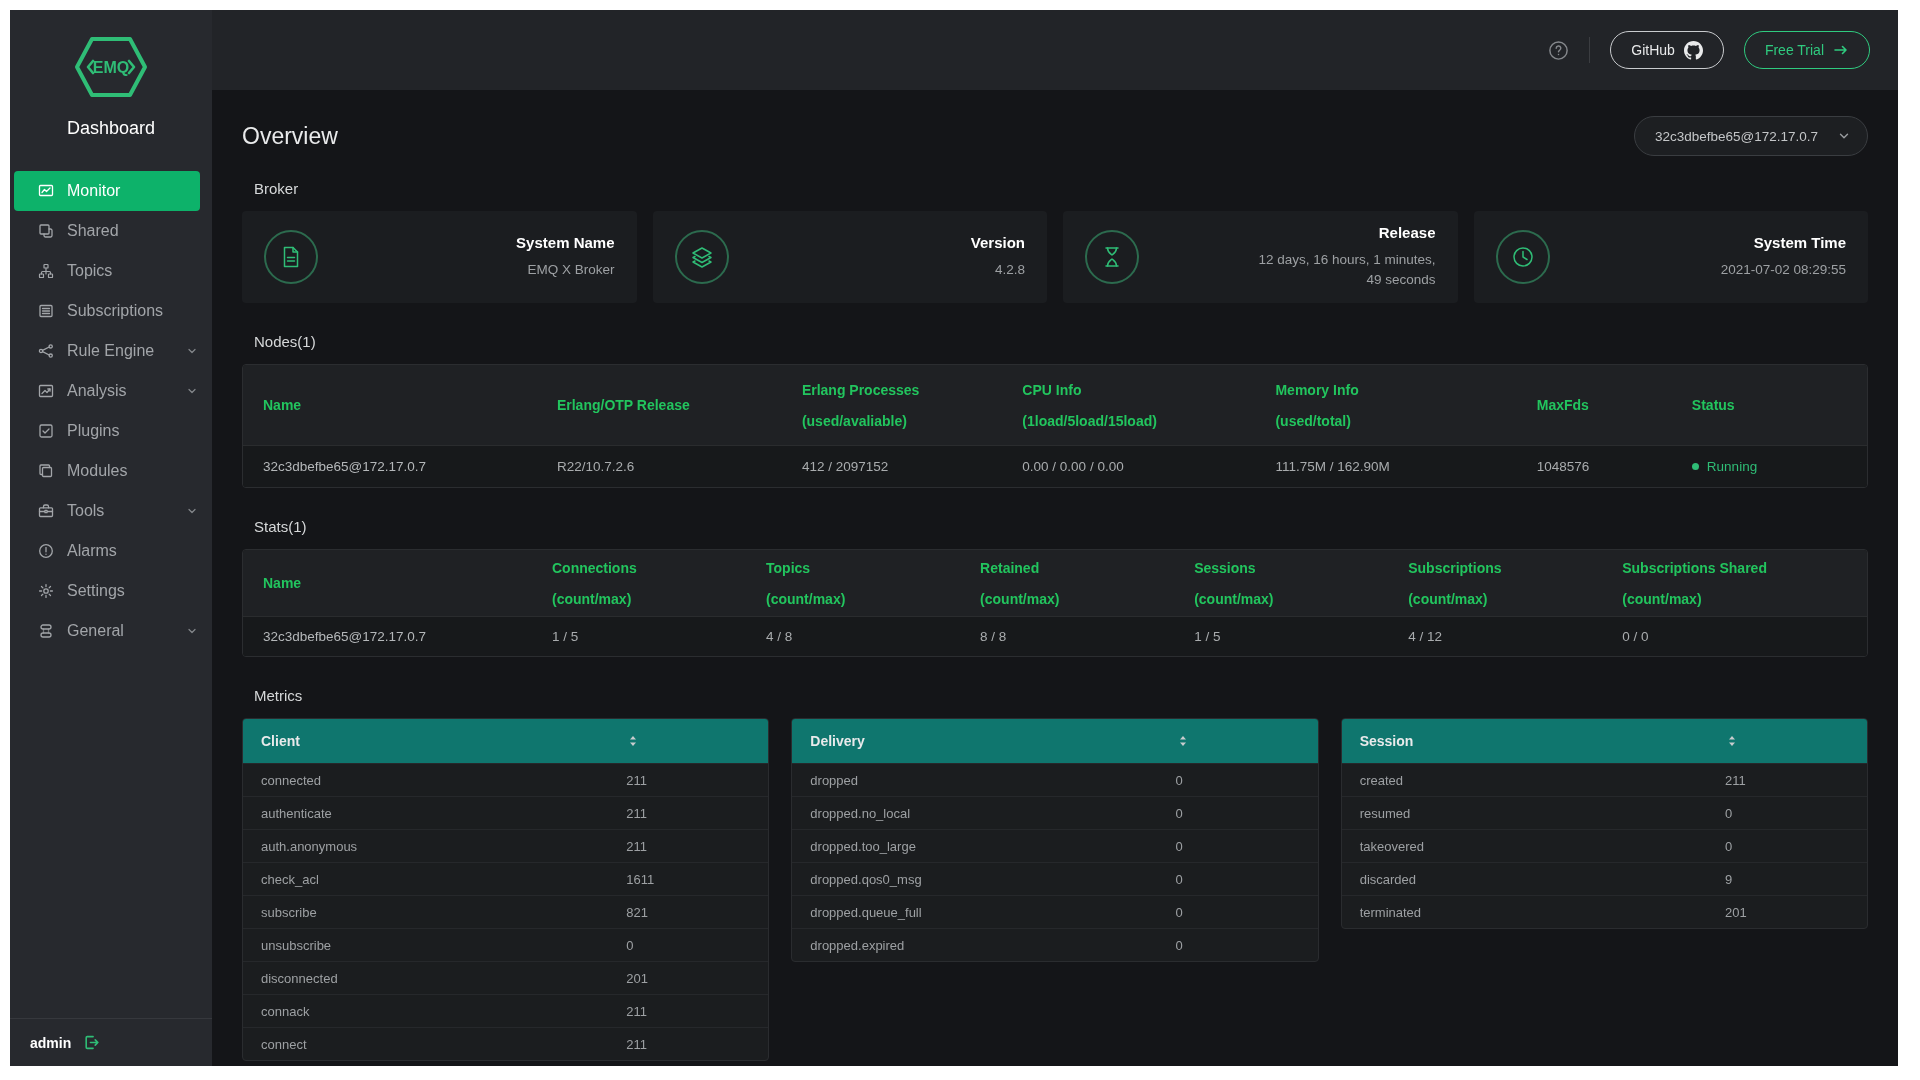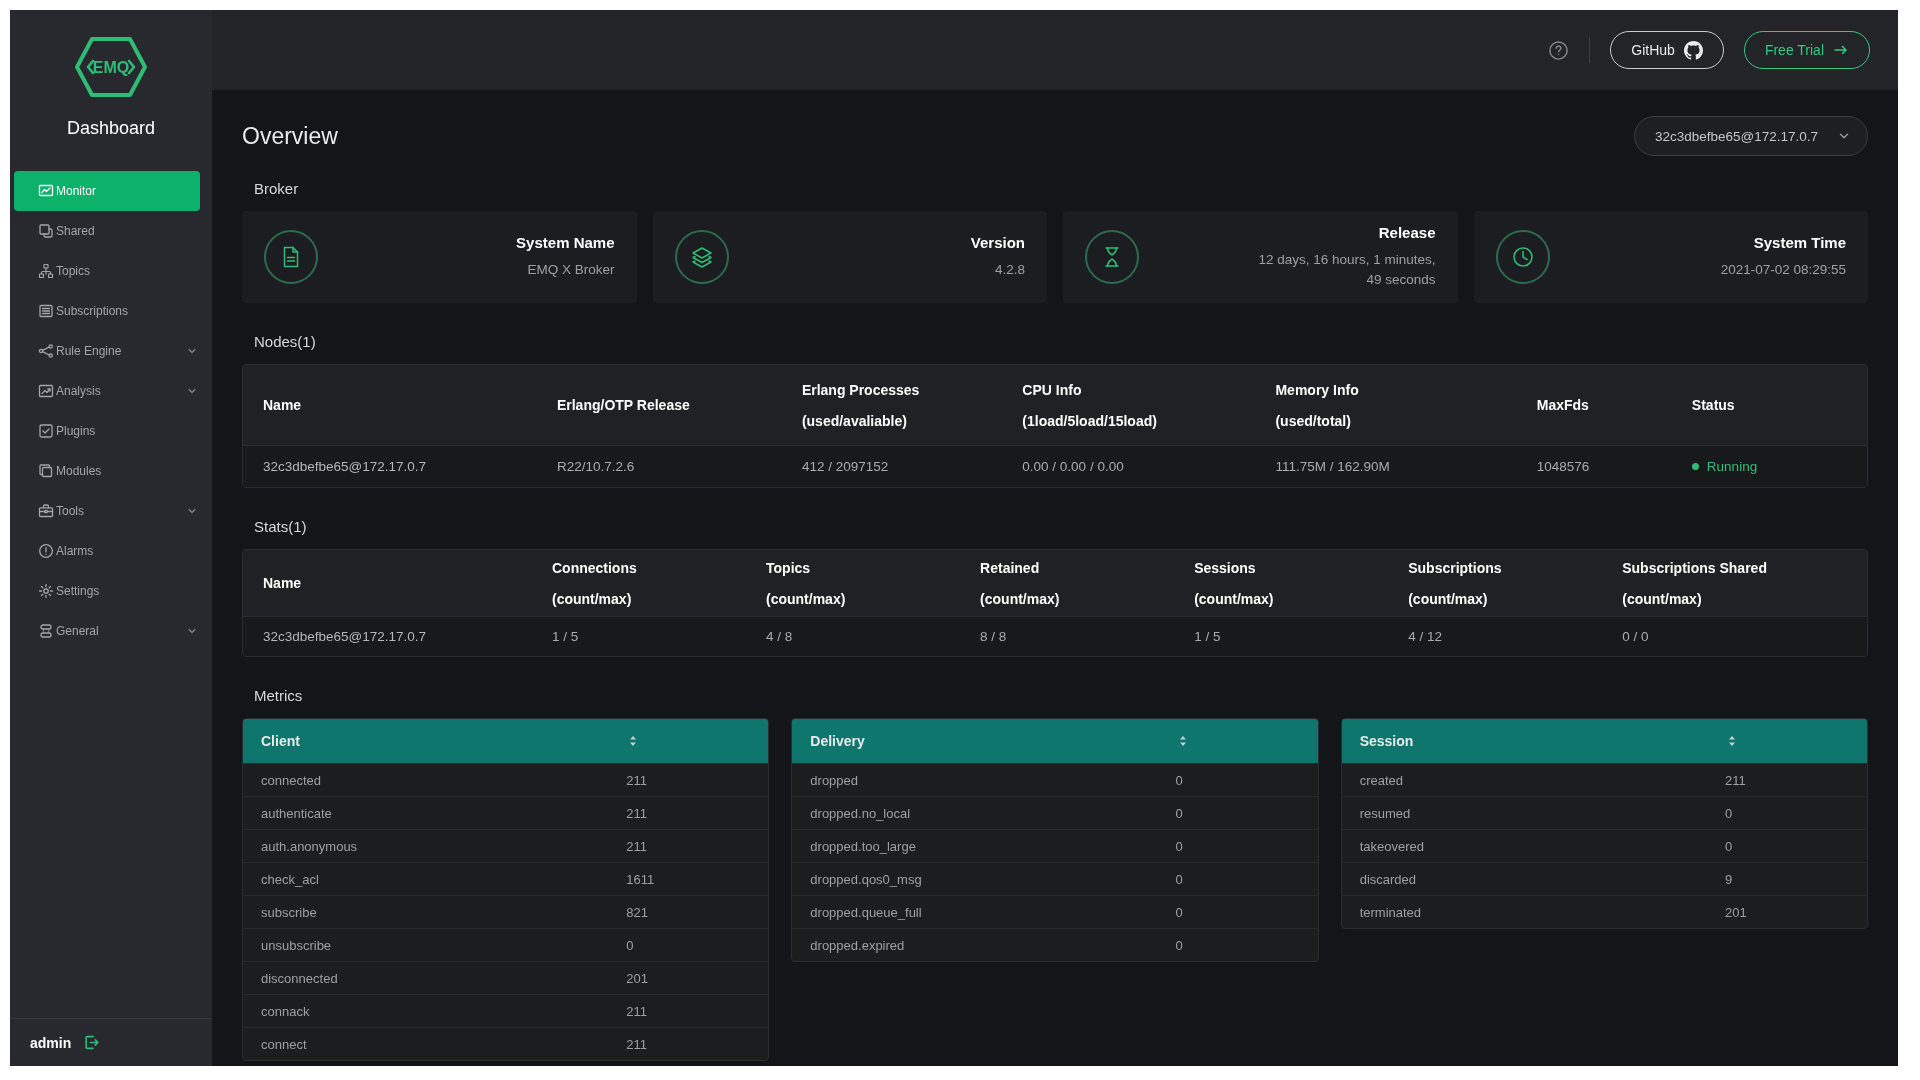--- a/index.html
+++ b/index.html
@@ -5,21 +5,21 @@
   * { box-sizing: border-box; }
   html,body { margin:0; padding:0; background:#ffffff; font-family:"Liberation Sans", sans-serif; }
   .frame { width:1920px; height:1080px; background:#ffffff; padding:10px 22px 14px 10px; }
   .app { width:100%; height:100%; display:flex; background:#141518; overflow:hidden; }
 
   
   .sidebar { width:202px; background:#27292e; display:flex; flex-direction:column; flex-shrink:0; }
   .logo-wrap { padding:26px 0 8px; text-align:center; }
   .app-title { color:#ffffff; font-size:18px; margin:16px 0 18px; }
   .nav { flex:1; padding-top:6px; }
-  .nav-item { height:40px; display:flex; align-items:center; gap:2px; padding:0 14px 0 28px; color:#a2a5a9; font-size:12px; cursor:pointer; }
+  .nav-item { height:40px; display:flex; align-items:center; gap:13px; padding:0 14px 0 28px; color:#a2a5a9; font-size:16px; cursor:pointer; }
   .nav-item svg { flex-shrink:0; }
   .nav-item .chev { margin-left:auto; color:#84878b; }
   .nav-item.active { background:#0db26a; color:#ffffff; margin:0 12px 0 4px; padding-left:24px; border-radius:4px; }
   .sidebar-footer { border-top:1px solid #36383d; padding:15px 20px; display:flex; align-items:center; gap:12px; }
   .sidebar-footer .uname { color:#ffffff; font-weight:bold; font-size:14px; }
   .sidebar-footer svg { cursor:pointer; }
 
   
   .main { flex:1; display:flex; flex-direction:column; min-width:0; }
   .topbar { height:80px; background:#222428; display:flex; align-items:center; justify-content:flex-end; gap:20px; padding-right:28px; flex-shrink:0; }
@@ -42,21 +42,21 @@
   .cards { display:grid; grid-template-columns:repeat(4,1fr); gap:16px; }
   .card { background:#1b1d20; border-radius:4px; height:92px; display:flex; align-items:center; justify-content:space-between; padding:0 22px; }
   .card-icon { width:54px; height:54px; border:2px solid #2c6b4e; border-radius:50%; display:flex; align-items:center; justify-content:center; color:#2fbd76; flex-shrink:0; }
   .card-text { text-align:right; }
   .card-label { color:#ffffff; font-weight:bold; font-size:15px; }
   .card-value { color:#9da0a3; font-size:13.5px; margin:9px 0 0 auto; line-height:1.5; max-width:178px; }
 
   
   .dtable { border:1px solid #2b2d30; border-radius:4px; overflow:hidden; background:#17191b; }
   .dhead { display:grid; background:#1f2124; padding:0 20px; }
-  .dhead .th { display:flex; flex-direction:column; justify-content:center; gap:15px; color:#ffffff; font-weight:bold; font-size:14px; }
+  .dhead .th { display:flex; flex-direction:column; justify-content:center; gap:15px; color:#22c55e; font-weight:bold; font-size:14px; }
   .drow { display:grid; align-items:center; padding:0 20px; border-top:1px solid #2a2c2e; color:#a9acae; font-size:13.5px; background:#17191b; }
   .nodes-cols { grid-template-columns:1.8fr 1.5fr 1.35fr 1.55fr 1.6fr 0.95fr 0.95fr; }
   .stats-cols { grid-template-columns:1.35fr 1fr 1fr 1fr 1fr 1fr 1.05fr; }
   .nodes-head { height:80px; }
   .nodes-row { height:42px; }
   .stats-head { height:66px; }
   .stats-row { height:40px; }
   .cell-name { color:#b5b8ba; }
   .status-cell { color:#2fbd76; display:flex; align-items:center; gap:8px; }
   .status-dot { width:7px; height:7px; border-radius:50%; background:#2fbd76; display:inline-block; }

